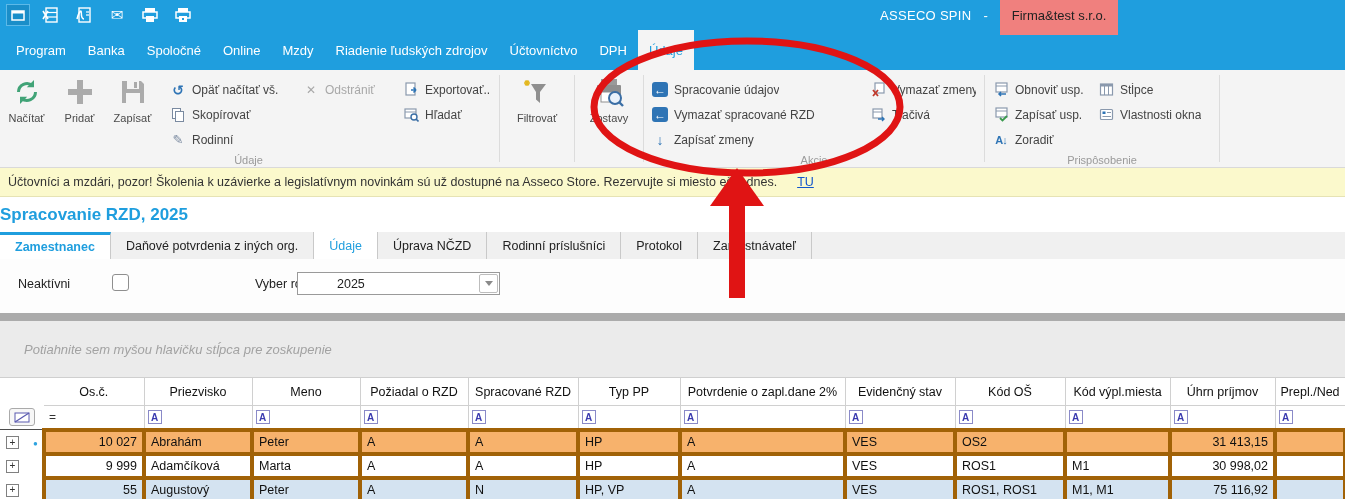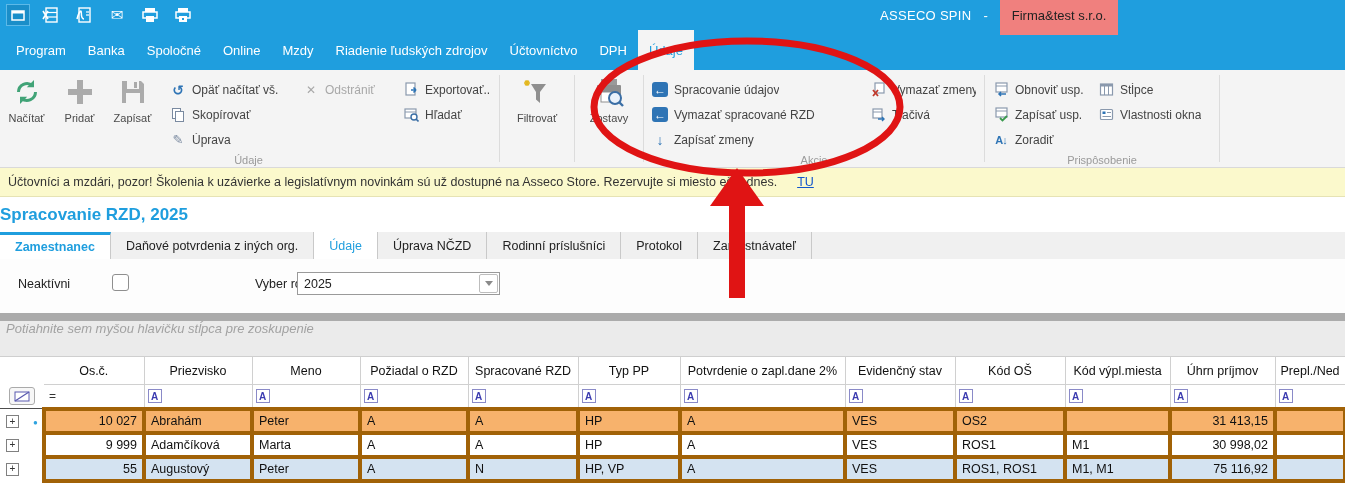--- a/index.html
+++ b/index.html
@@ -54,26 +54,26 @@
   .tab { display:flex; align-items:center; padding:0 15px; border-right:1px solid #c9c9c9; cursor:default; }
   .tab.active { background:#fff; color:#1f9ede; font-weight:bold; border-top:3px solid #1f9ede; }
   .tab.highlight { background:#fff; color:#1f9ede; }
 
   
   .filterpanel { height:54px; background:#fdfdfd; position:relative; font-size:12.5px; color:#222; }
   .fp-label-neaktivni { position:absolute; left:18px; top:18px;text-align:right; }
   .checkbox { position:absolute; left:112px; top:15px; width:17px; height:17px; border:1px solid #8f8f8f; border-radius:3px; background:#fff; }
   .fp-label-rok { position:absolute; left:255px; top:18px; }
   .select { position:absolute; left:297px; top:13px; width:203px; height:23px; border:1px solid #9a9a9a; background:#fff; display:flex; align-items:center; }
-  .selval { flex:1; padding-left:6px; font-size:12.5px; }
+  .selval { flex:1; padding-left:6px; font-size:12.5px;margin-left:33px; }
   .selarrow { width:19px; height:19px; margin:1px; border:1px solid #bdbdbd; border-radius:2px; display:flex; align-items:center; justify-content:center; }
   .selarrow i { width:0; height:0; border-left:4px solid transparent; border-right:4px solid transparent; border-top:5px solid #8a8a8a; }
 
   .graybar { height:8px; background:#ababab; }
-  .grouparea { height:35px; background:#ebebeb; display:flex; padding-left:6px; font-size:13px; color:#a2a2a2; font-style:italic; }
+  .grouparea { height:56px; background:#ebebeb; display:flex; align-items:center; padding-left:24px; font-size:13px; color:#a2a2a2; font-style:italic; }
 
   
   table.grid { width:1345px; border-collapse:collapse; table-layout:fixed; font-size:12.5px; color:#111; border-top:1px solid #cfcfcf; }
   table.grid th { font-weight:normal; height:28px; background:#fff; border-right:1px solid #d0d0d0; border-bottom:1px solid #d0d0d0; padding:0 5px; overflow:hidden; white-space:nowrap; text-align:center; }
   table.grid th.gut, table.grid th.ind { border:none; }
   table.grid td { overflow:hidden; white-space:nowrap; }
   tr.frow td { height:24px; background:#fff; border-right:1px solid #d0d0d0; border-bottom:1px solid #4d4d4d; padding:0 3px; }
   tr.frow td.fgut { border-right:none; text-align:center; }
   .clearfilter { width:26px; height:18px; border:1px solid #aaa; border-radius:3px; background:#f7f7f7; padding:0; display:inline-flex; align-items:center; justify-content:center; }
   .fop { font-size:12px; color:#333; padding-left:2px; }
@@ -204,21 +204,21 @@
         </div>
         <div class="sbtn">
           <span class="ic copyic">
               <i></i>
               <i></i>
             </span>
           <span class="lbl">Skopírovať</span>
         </div>
         <div class="sbtn">
           <span class="ic glyph-steel">✎</span>
-          <span class="lbl">Úprava</span>
+          <span class="lbl">Rodinní</span>
         </div>
       </div>
       <div class="vsep"></div>
       <div class="smallcolstack" style="width:100px">
         <div class="sbtn">
           <span class="ic">
             <svg width="15" height="15" viewBox="0 0 15 15">
                 <rect x="2" y="1" width="9" height="12" fill="#fff" stroke="#8a99ad" stroke-width="1.2"></rect>
                 <path d="M7 8h5m0 0l-2.5-2.5M12 8l-2.5 2.5" stroke="#2e74b5" stroke-width="1.6" fill="none"></path>
               </svg>

